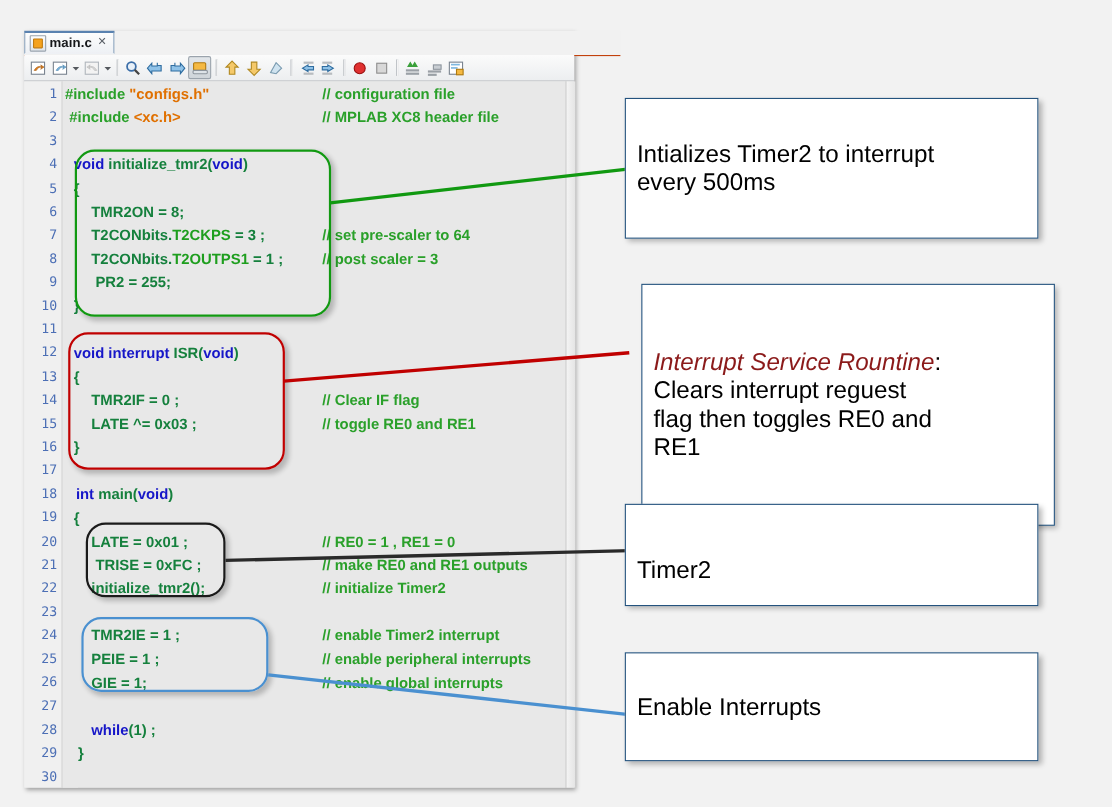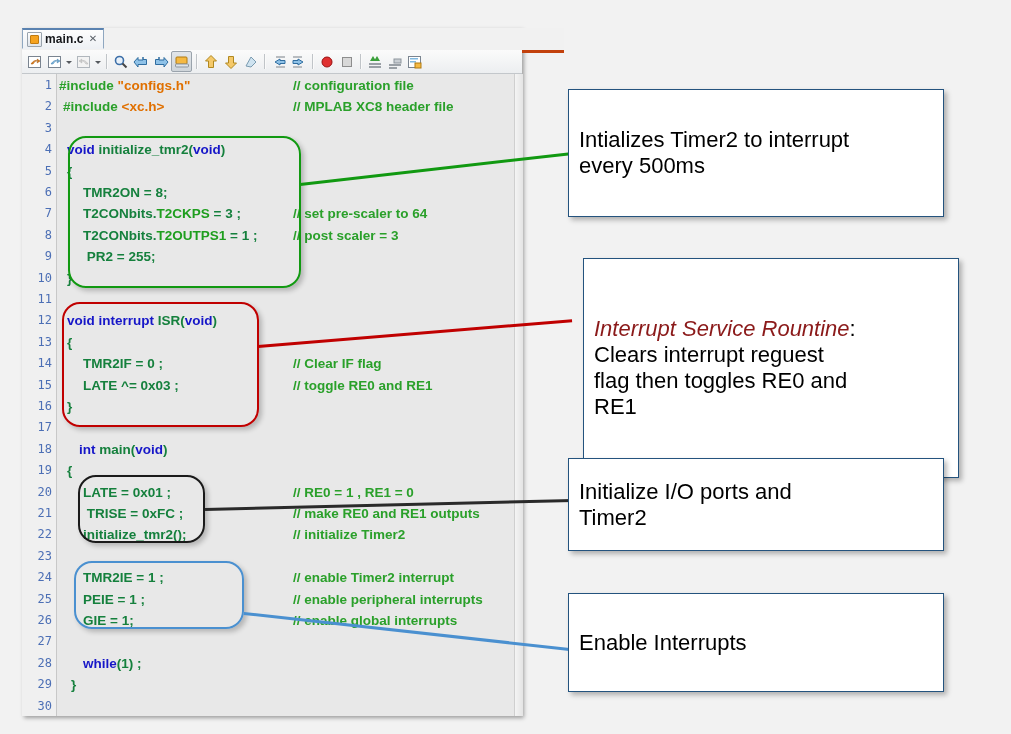--- a/index.html
+++ b/index.html
@@ -13,21 +13,21 @@
   
   #editor-window{
     position:absolute;left:22px;top:28px;width:500px;height:688px;
     background:#e8e8e8;
     box-shadow:2px 2px 4px rgba(0,0,0,.35);
   }
   
   #tab-strip{
     position:absolute;left:0;top:0;width:542px;height:22px;
     background:#f1f1f1;
-    border-bottom:3px solid #c2410c;
+    border-bottom:1px solid #c2410c;
   }
   #tab-main-c{
     position:absolute;left:0;top:0;height:21px;width:82px;
     background:linear-gradient(#fdfdfd,#eef1f5);
     border:1px solid #8fa7c0;border-bottom:1px solid #eef1f5;
     border-top:2px solid #5a82b0;
     box-sizing:border-box;
     display:flex;align-items:center;gap:3px;padding:0 4px;
   }
   .tab-file-icon{
@@ -337,21 +337,21 @@
       <div class="cl cmt" style="top: 153.8px; left: 236px;">// post scaler = 3</div>
       <div class="cl" style="top: 175.2px; left: 26px;"><span class="pln"> PR2 = 255;</span></div>
       <div class="cl" style="top: 196.6px; left: 10px;"><span class="pln">}</span></div>
       <div class="cl" style="top: 239.4px; left: 10px;"><span class="kw">void interrupt </span><span class="pln">ISR(</span><span class="kw">void</span><span class="pln">)</span></div>
       <div class="cl" style="top: 260.8px; left: 10px;"><span class="pln">{</span></div>
       <div class="cl" style="top: 282.2px; left: 26px;"><span class="pln">TMR2IF = 0 ;</span></div>
       <div class="cl cmt" style="top: 282.2px; left: 236px;">// Clear IF flag</div>
       <div class="cl" style="top: 303.6px; left: 26px;"><span class="pln">LATE ^= 0x03 ;</span></div>
       <div class="cl cmt" style="top: 303.6px; left: 236px;">// toggle RE0 and RE1</div>
       <div class="cl" style="top: 325px; left: 10px;"><span class="pln">}</span></div>
-      <div class="cl" style="top: 367.8px; left: 12px; margin-left: 10px;"><span class="kw">int </span><span class="pln">main(</span><span class="kw">void</span><span class="pln">)</span></div>
+      <div class="cl" style="top: 367.8px; left: 12px;"><span class="kw">int </span><span class="pln">main(</span><span class="kw">void</span><span class="pln">)</span></div>
       <div class="cl" style="top: 389.2px; left: 10px;"><span class="pln">{</span></div>
       <div class="cl" style="top: 410.6px; left: 26px;"><span class="pln">LATE = 0x01 ;</span></div>
       <div class="cl cmt" style="top: 410.6px; left: 236px;">// RE0 = 1 , RE1 = 0</div>
       <div class="cl" style="top: 432px; left: 26px;"><span class="pln"> TRISE = 0xFC ;</span></div>
       <div class="cl cmt" style="top: 432px; left: 236px;">// make RE0 and RE1 outputs</div>
       <div class="cl" style="top: 453.4px; left: 26px;"><span class="pln">initialize_tmr2();</span></div>
       <div class="cl cmt" style="top: 453.4px; left: 236px;">// initialize Timer2</div>
       <div class="cl" style="top: 496.2px; left: 26px;"><span class="pln">TMR2IE = 1 ;</span></div>
       <div class="cl cmt" style="top: 496.2px; left: 236px;">// enable Timer2 interrupt</div>
       <div class="cl" style="top: 517.6px; left: 26px;"><span class="pln">PEIE = 1 ;</span></div>
@@ -393,21 +393,21 @@
   <p>
     <span class="isr-title">Interrupt Service Rountine</span><span>:</span><br>
     <span>Clears interrupt reguest</span><br>
     <span>flag then toggles RE0 and</span><br>
     <span>RE1</span>
   </p>
 </div>
 
 <div class="callout" style="left:568px;top:458px;width:376px;height:93px;">
   <p>
-    <span>Initialize I/O ports and</span><br>
+    <br>
     <span>Timer2</span>
   </p>
 </div>
 
 <div class="callout" style="left:568px;top:593px;width:376px;height:99px;">
   <p>
     <span>Enable Interrupts</span>
   </p>
 </div>
 

